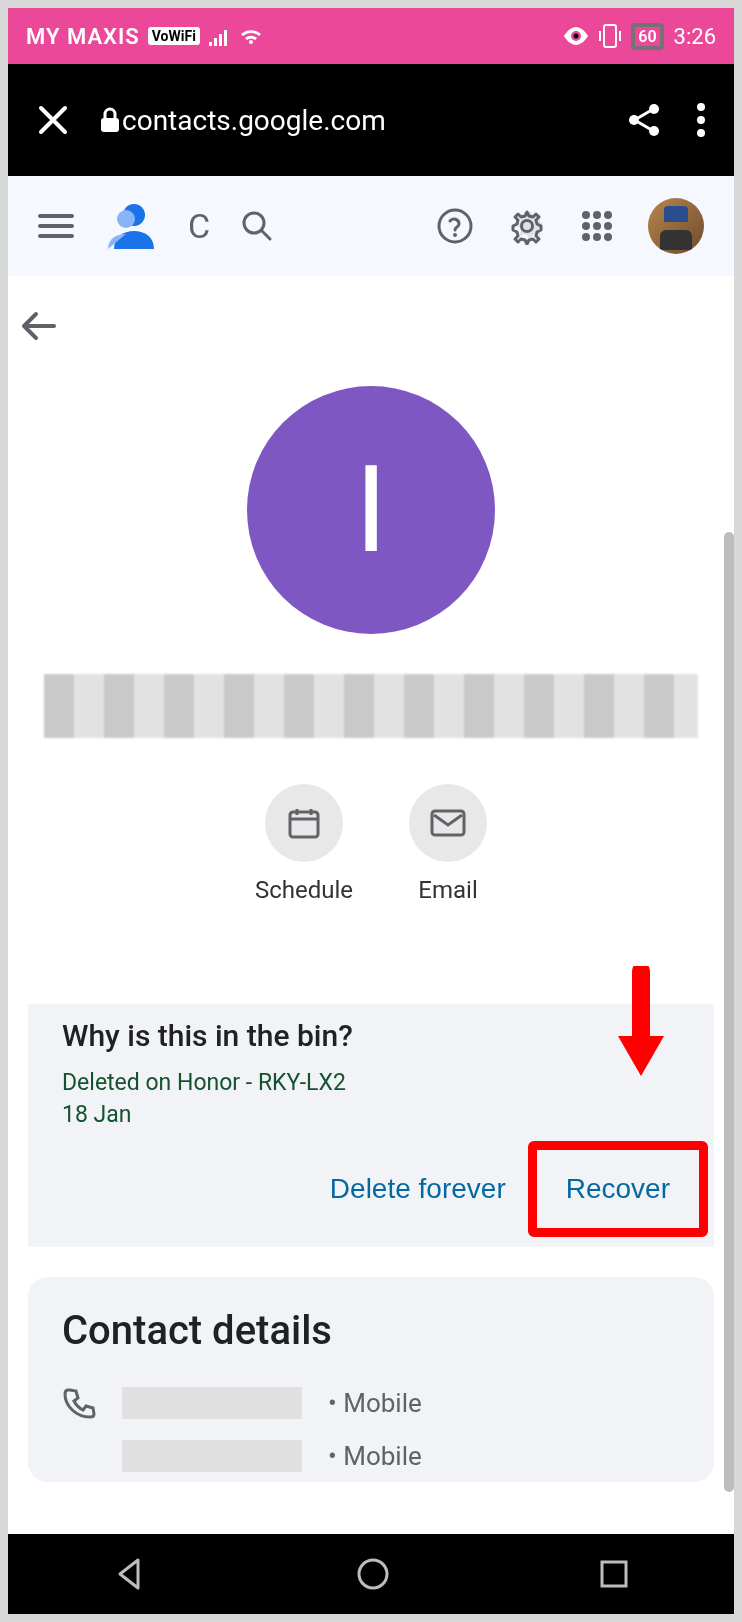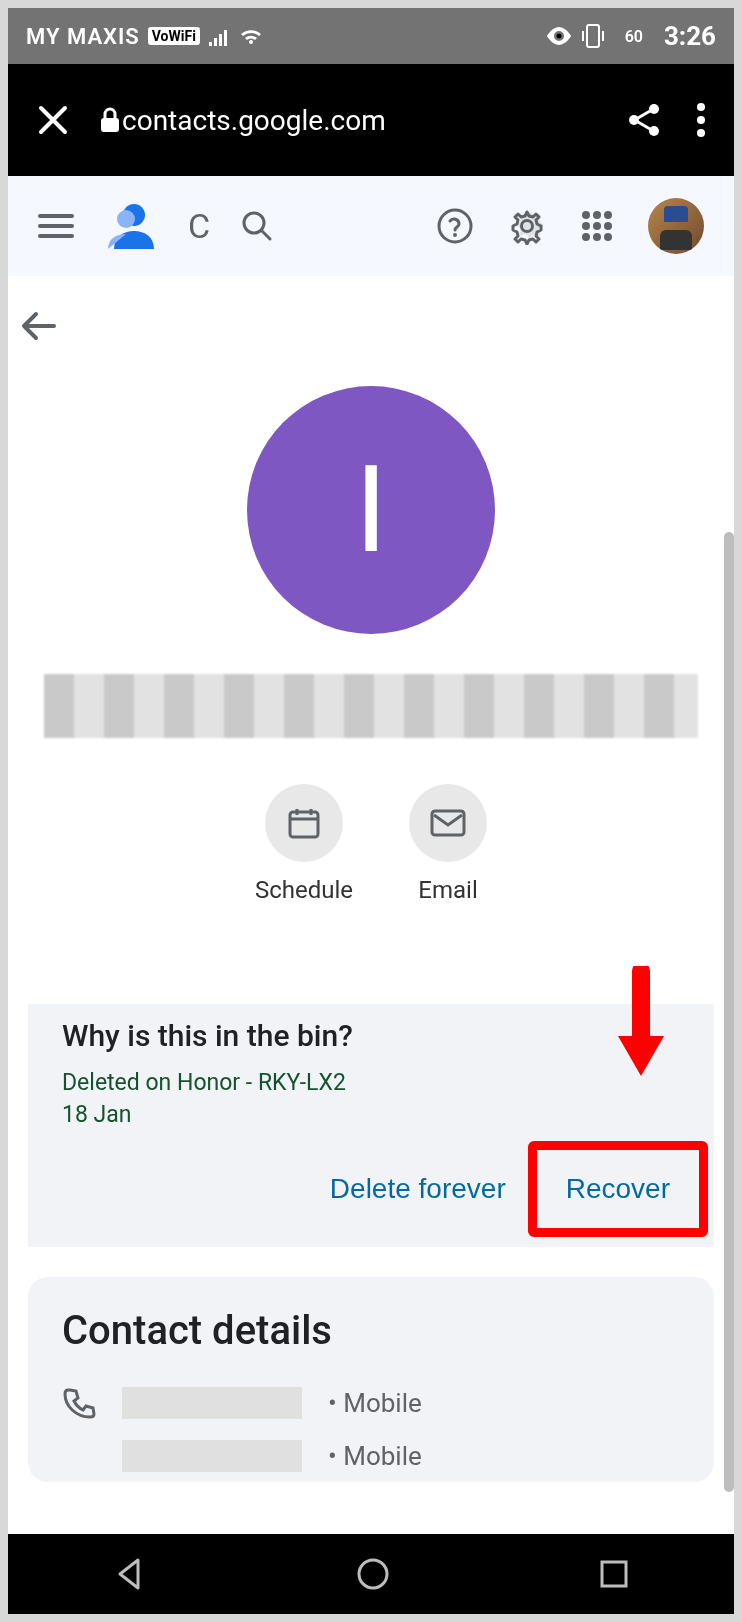--- a/index.html
+++ b/index.html
@@ -1,26 +1,26 @@
 <!DOCTYPE html>
 <html><head>
 <meta charset="utf-8">
 <style>
   * { box-sizing: border-box; margin: 0; padding: 0; }
   html, body { width: 742px; height: 1622px; font-family: 'Google Sans', Roboto, Arial, sans-serif; background: #e8e8e8; }
   .device-frame { width: 742px; height: 1622px; background: #fff; border: 8px solid #d8d8d8; position: relative; overflow: hidden; }
 
   
-  .status-bar { height: 56px; background: #737373; color: #fff; display: flex; align-items: center; justify-content: space-between; padding: 4px 18px; font-size: 22px; }
+  .status-bar { height: 56px; background: #ec4899; color: #fff; display: flex; align-items: center; justify-content: space-between; padding: 4px 18px; font-size: 22px; }
   .status-left { display: flex; align-items: center; gap: 8px; }
   .status-right { display: flex; align-items: center; gap: 10px; }
   .carrier { font-weight: 600; letter-spacing: 1px; font-size: 22px; }
   .vowifi-badge { background: #fff; color: #000; font-size: 14px; font-weight: 700; padding: 1px 4px; border-radius: 3px; }
-  .battery-box { border: 8px solid #737373; border-radius: 4px; padding: 0 3px; font-size: 16px; font-weight: 600; position: relative; }
-  .clock { font-size: 26px; font-weight: 700; }
+  .battery-box { border: 4px solid #737373; border-radius: 4px; padding: 0 3px; font-size: 16px; font-weight: 600; position: relative; }
+  .clock { font-size: 22px; font-weight: 400; }
 
   
   .browser-bar { height: 112px; background: #000; color: #fff; display: flex; align-items: center; padding: 0 28px; gap: 28px; }
   .browser-url { flex: 1; display: flex; align-items: center; gap: 0; font-size: 28px; }
   .browser-actions { display: flex; align-items: center; gap: 34px; }
 
   
   .app-header { height: 100px; background: #f5f9ff; display: flex; align-items: center; padding: 0 30px; gap: 30px; }
   .app-header-right { display:flex; align-items:center; gap:34px; margin-left:auto; }
   .avatar { width: 56px; height: 56px; border-radius: 50%; overflow: hidden; background: linear-gradient(135deg,#b8864b 0%, #6e4a2e 100%); position: relative; }

